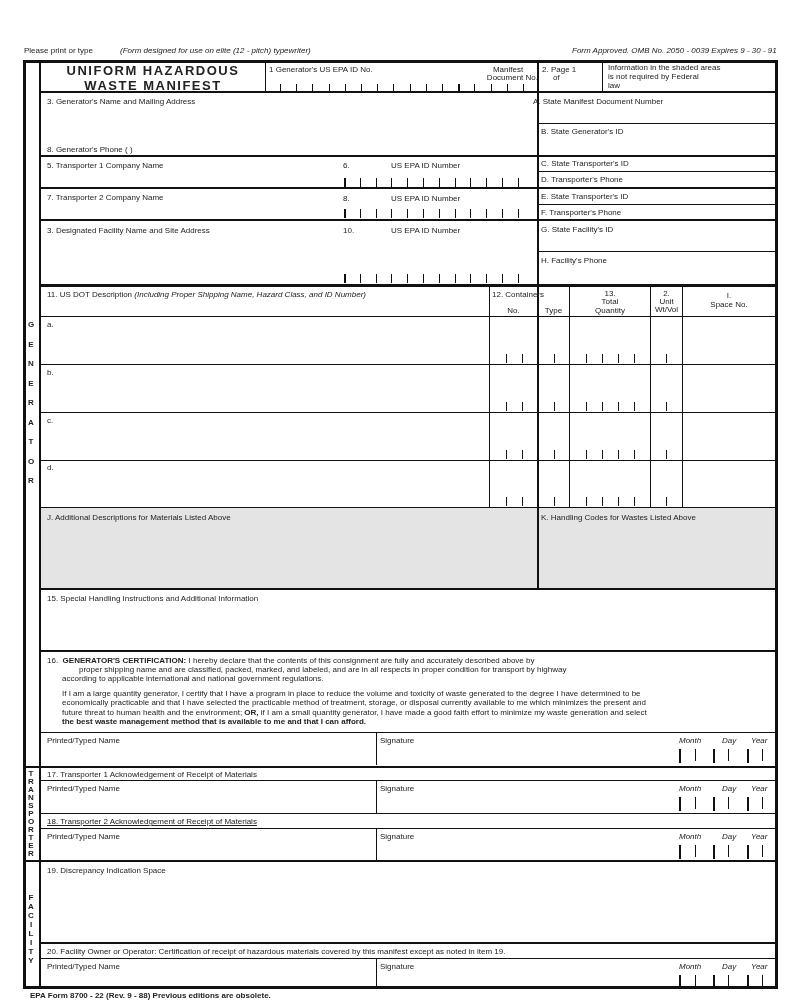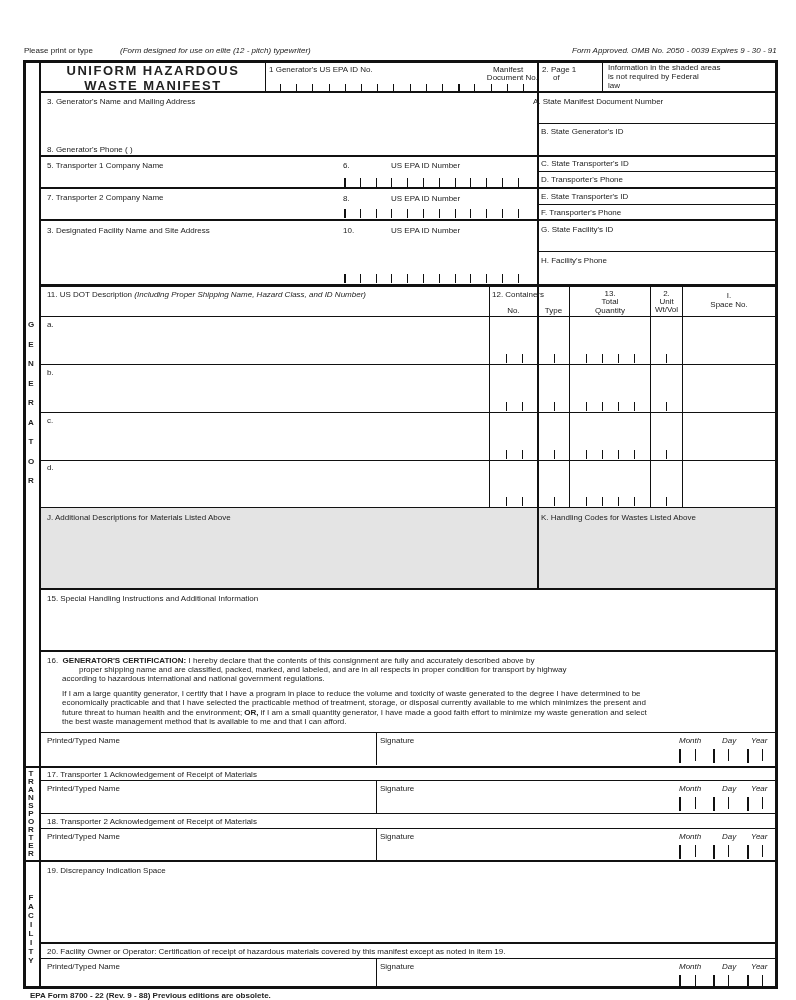--- a/index.html
+++ b/index.html
@@ -169,34 +169,34 @@
 <div class="t" style="left:541px;top:513px;">K. Handling Codes for Wastes Listed Above</div>
 <div class="abs" style="left:538px;top:508px;width:237px;height:80px;"></div>
 <div class="hl" style="left:40px;top:588px;width:737px;height:2px;"></div>
 
 <div class="t" style="left:47px;top:594px;">15. Special Handling Instructions and Additional Information</div>
 <div class="abs" style="left:40px;top:590px;width:735px;height:60px;"></div>
 <div class="hl" style="left:40px;top:650px;width:737px;height:2px;"></div>
 
 <div class="cert" style="left:47px;top:656px;"><span>16.</span>&nbsp;&nbsp;<b>GENERATOR'S CERTIFICATION:</b><span> I hereby declare that the contents of this consignment are fully and accurately described above by</span></div>
 <div class="cert" style="left:62px;top:665px;padding-left:17px;">proper shipping name and are classified, packed, marked, and labeled, and are in all respects in proper condition for transport by highway</div>
-<div class="cert" style="left:62px;top:674px;">according to hazardous international and national government regulations.</div>
+<div class="cert" style="left:62px;top:674px;">according to applicable international and national government regulations.</div>
 <div class="cert" style="left:62px;top:689px;">If I am a large quantity generator, I certify that I have a program in place to reduce the volume and toxicity of waste generated to the degree I have determined to be</div>
 <div class="cert" style="left:62px;top:698px;">economically practicable and that I have selected the practicable method of treatment, storage, or disposal currently available to me which minimizes the present and</div>
 <div class="cert" style="left:62px;top:708px;"><span>future threat to human health and the environment; </span><b>OR,</b><span> if I am a small quantity generator, I have made a good faith effort to minimize my waste generation and select</span></div>
-<div class="cert" style="left:62px;top:717px;">the best waste management method that is available to me and that I can afford.</div>
+<div class="cert" style="left:62px;top:717px;font-weight:bold;">the best waste management method that is available to me and that I can afford.</div>
 <div class="hl" style="left:40px;top:732px;width:737px;height:1px;"></div>
 
 <div id="sig-blocks"></div>
 
 <div class="hl" style="left:23px;top:766px;width:755px;height:2px;"></div>
 <div class="t" style="left:47px;top:770px;">17. Transporter  1  Acknowledgement of Receipt of Materials</div>
 <div class="hl" style="left:40px;top:780px;width:737px;height:1px;"></div>
 <div class="hl" style="left:40px;top:813px;width:737px;height:1px;"></div>
-<div class="t" style="left:47px;top:817px;">18. Transporter  2  Acknowledgement of Receipt of Materials</div>
+<div class="t" style="left:47px;top:817px;text-decoration:underline;">18. Transporter  2  Acknowledgement of Receipt of Materials</div>
 <div class="hl" style="left:40px;top:828px;width:737px;height:1px;"></div>
 <div class="hl" style="left:23px;top:860px;width:755px;height:2px;"></div>
 
 <div class="t" style="left:47px;top:866px;">19. Discrepancy Indication Space</div>
 <div class="abs" style="left:40px;top:862px;width:735px;height:80px;"></div>
 <div class="hl" style="left:40px;top:942px;width:737px;height:2px;"></div>
 <div class="t" style="left:47px;top:947px;">20. Facility Owner or Operator: Certification of receipt of hazardous materials covered by this manifest except as noted in item 19.</div>
 <div class="hl" style="left:40px;top:958px;width:737px;height:1px;"></div>
 
 <div id="side-gen" class="abs" style="left:24px;top:320px;width:15px;">

